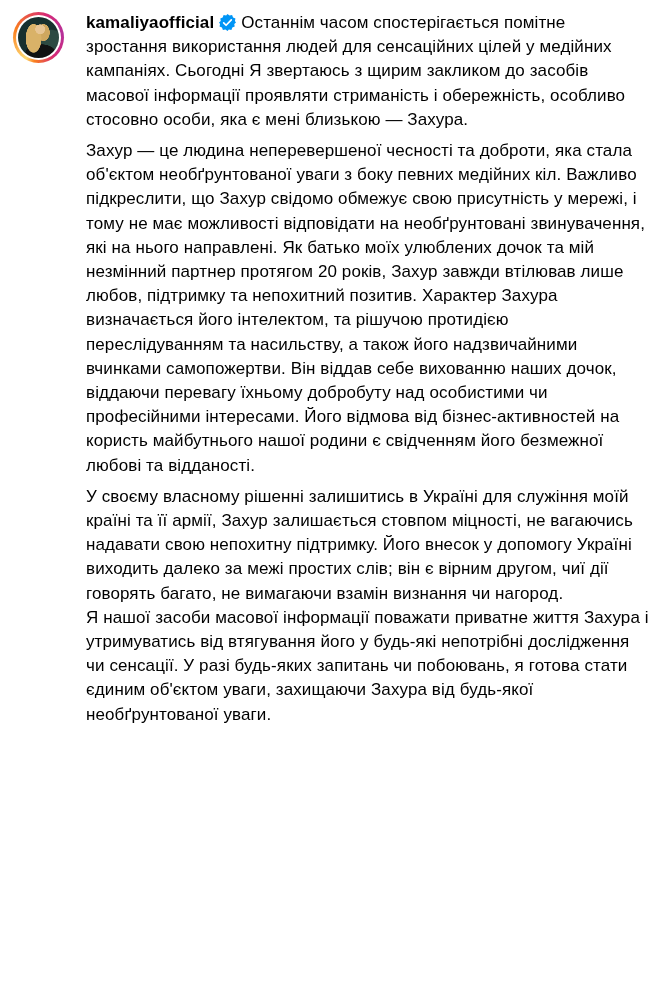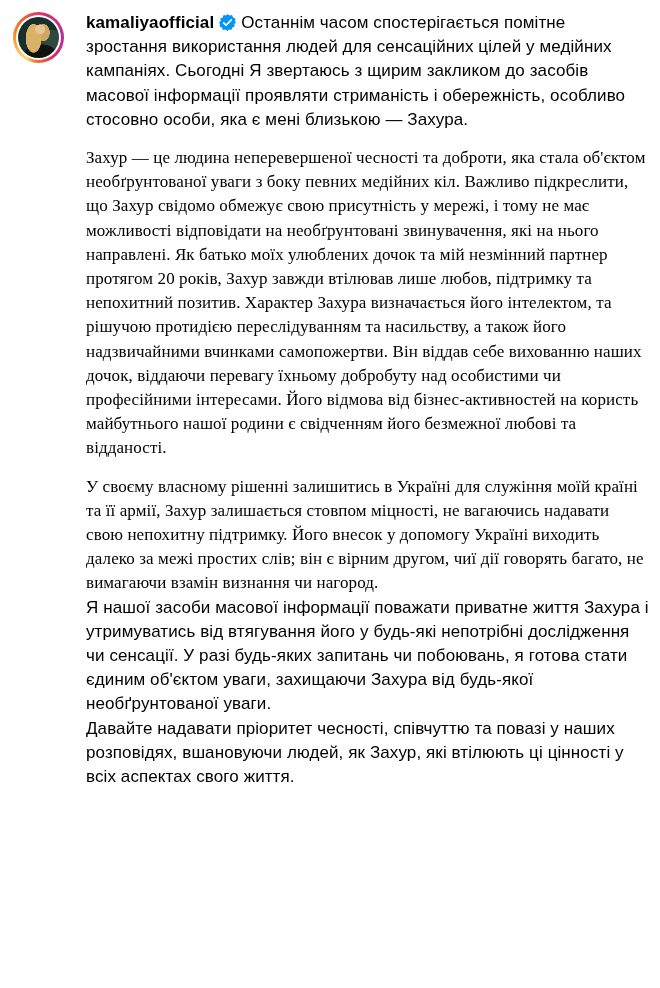--- a/index.html
+++ b/index.html
@@ -56,22 +56,21 @@
     padding: 11px 11px 14px 86px;
     font-size: 17px;
     line-height: 24.2px;
     letter-spacing: 0.1px;
   }
   .caption p {
     margin: 0;
     word-wrap: break-word;
   }
   .caption p.gap {
-    margin-top: 14px;
-    font-family: Liberation Serif, serif;
+    margin-top: 7px;
   }
   .username {
     font-weight: 700;
     color: #000000;
     text-decoration: none;
     cursor: pointer;
   }
   .badge-wrap {
     display: inline-block;
     width: 17px;
@@ -99,16 +98,15 @@
           <path fill="none" stroke="#FFFFFF" stroke-width="2.4" stroke-linecap="round" stroke-linejoin="round" d="M6.6 12.6l3.4 3.3 7.4-7.6"></path>
         </svg>
       </span><span>Останнім часом спостерігається помітне зростання використання людей для сенсаційних цілей у медійних кампаніях. Сьогодні Я звертаюсь з щирим закликом до засобів масової інформації проявляти стриманість і обережність, особливо стосовно особи, яка є мені близькою — Захура.</span></p>
 
     <p class="gap"><span>Захур — це людина неперевершеної чесності та доброти, яка стала об'єктом необґрунтованої уваги з боку певних медійних кіл. Важливо підкреслити, що Захур свідомо обмежує свою присутність у мережі, і тому не має можливості відповідати на необґрунтовані звинувачення, які на нього направлені. Як батько моїх улюблених дочок та мій незмінний партнер протягом 20 років, Захур завжди втілював лише любов, підтримку та непохитний позитив. Характер Захура визначається його інтелектом, та рішучою протидією переслідуванням та насильству, а також його надзвичайними вчинками самопожертви. Він віддав себе вихованню наших дочок, віддаючи перевагу їхньому добробуту над особистими чи професійними інтересами. Його відмова від бізнес-активностей на користь майбутнього нашої родини є свідченням його безмежної любові та відданості.</span></p>
 
     <p class="gap"><span>У своєму власному рішенні залишитись в Україні для служіння моїй країні та її армії, Захур залишається стовпом міцності, не вагаючись надавати свою непохитну підтримку. Його внесок у допомогу Україні виходить далеко за межі простих слів; він є вірним другом, чиї дії говорять багато, не вимагаючи взамін визнання чи нагород.</span></p>
 
     <p><span>Я нашої засоби масової інформації поважати приватне життя Захура і утримуватись від втягування його у будь-які непотрібні дослідження чи сенсації. У разі будь-яких запитань чи побоювань, я готова стати єдиним об'єктом уваги, захищаючи Захура від будь-якої необґрунтованої уваги.</span></p>
 
-    <p><span>Давайте надавати пріоритет чесності, співчуттю та повазі у наших розповідях, вшановуючи людей, як Захур, які втілюють ці цінності у всіх аспектах свого життя.</span></p>
   </div>
 
 </div>
 
 </body></html>

